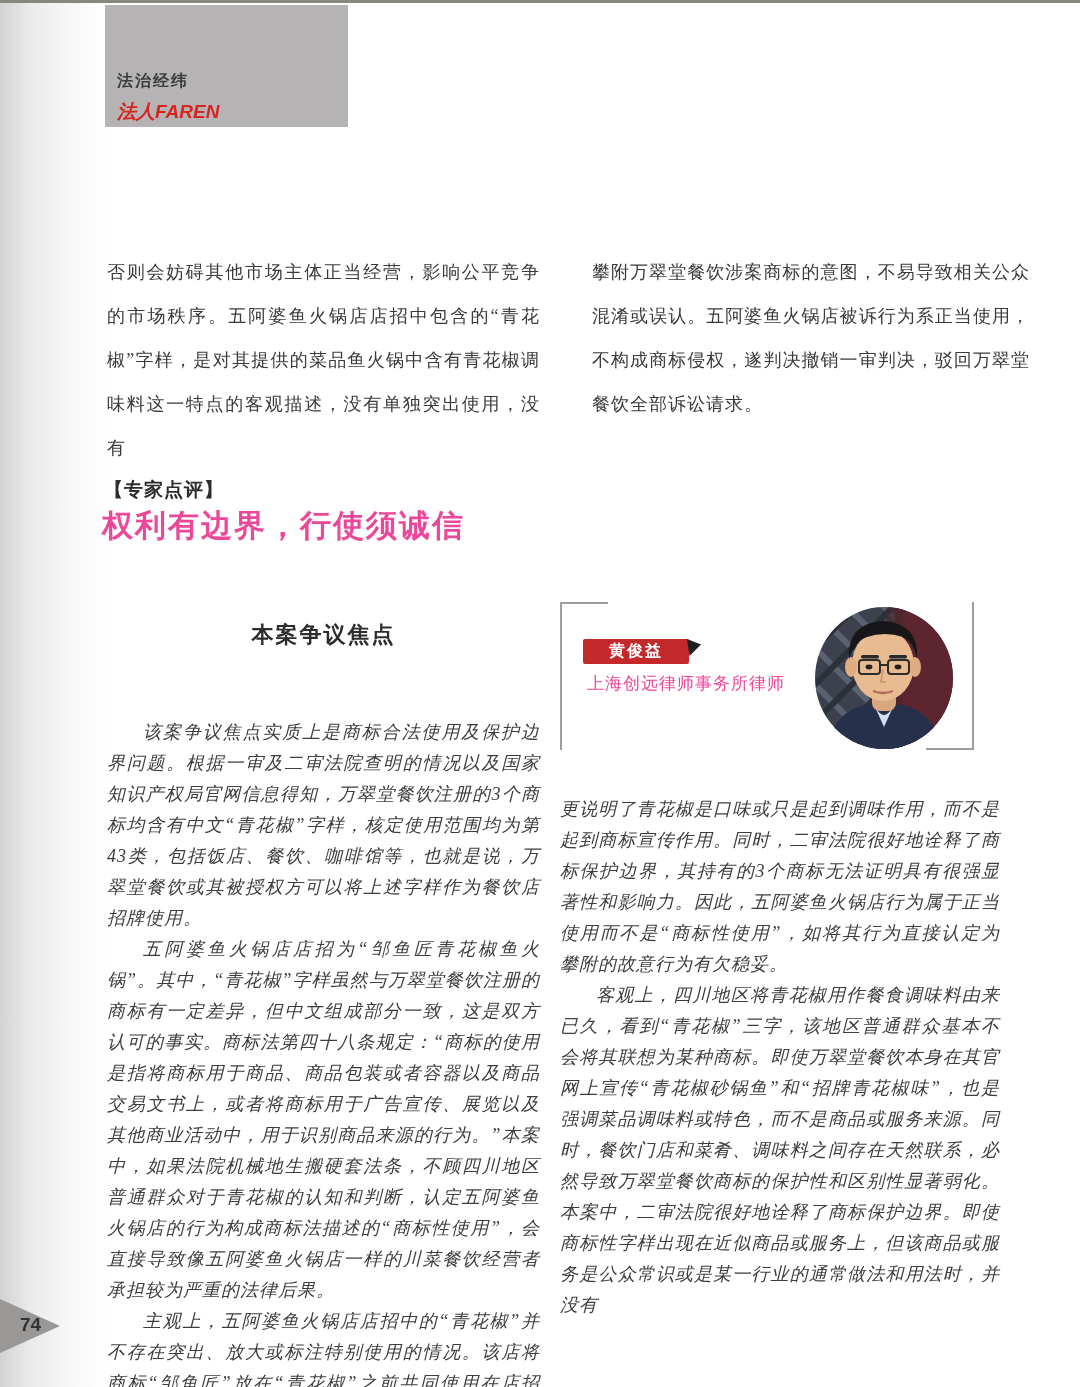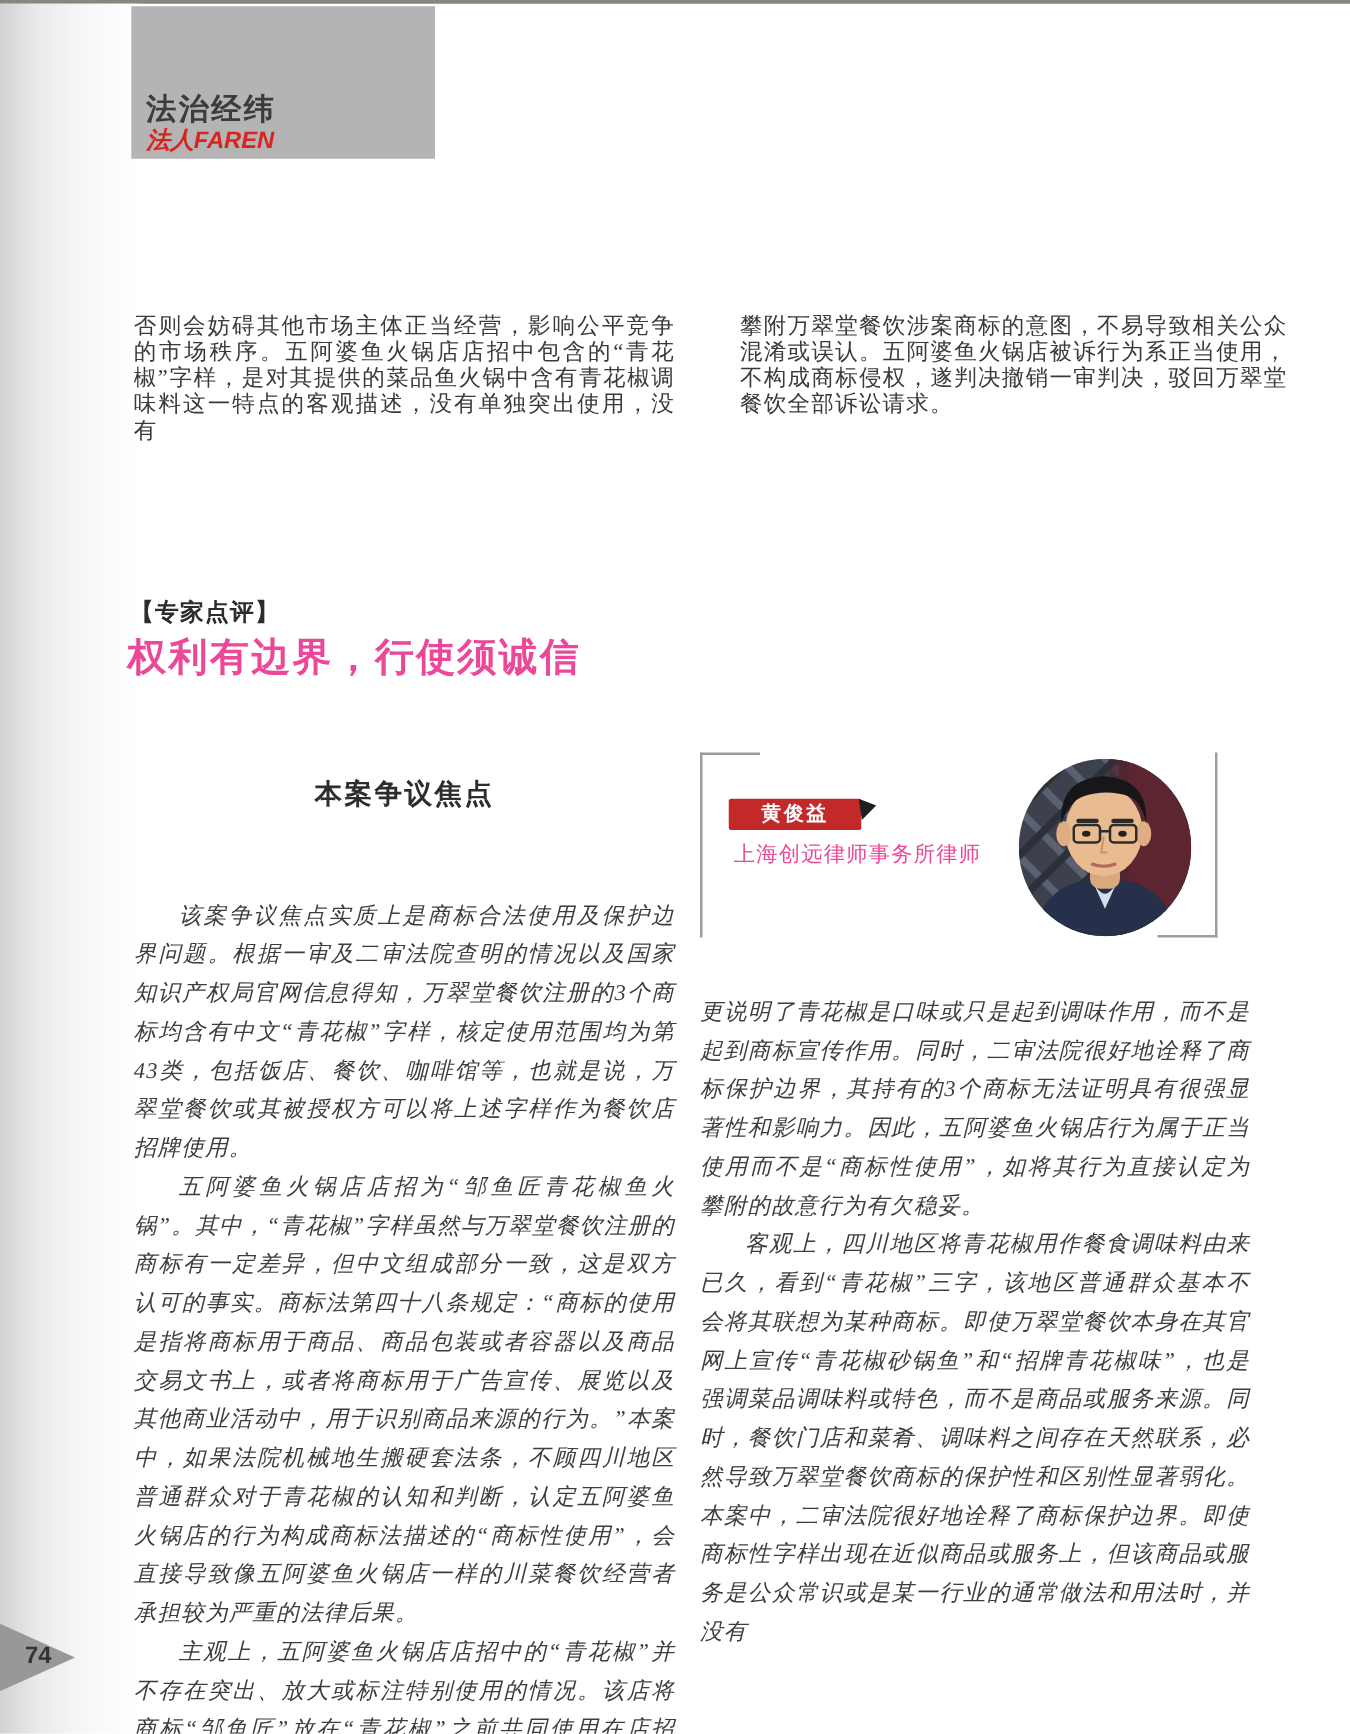--- a/index.html
+++ b/index.html
@@ -9,25 +9,25 @@
     font-family:"Liberation Serif","DejaVu Serif",serif;
     color:#3b3b3b;
   }
   .page{position:absolute;inset:0;}
   .scan-top-line{position:absolute;left:0;top:0;width:1080px;height:3px;background:#72726a;opacity:.85;}
   .gutter-shade{position:absolute;left:0;top:3px;width:110px;height:1384px;
     background:linear-gradient(90deg,#d2d2d2 0px,#e9e9e9 28px,#f7f7f7 68px,#ffffff 110px);}
   
   .header-box{position:absolute;left:105px;top:5px;width:243px;height:122px;background:#b5b3b4;}
   .section-label{position:absolute;left:12px;top:66px;font-family:"Liberation Sans","DejaVu Sans",sans-serif;
-    font-size:24px;font-weight:600;color:#3c3c3e;letter-spacing:2px;}
+    font-size:16px;font-weight:600;color:#3c3c3e;letter-spacing:2px;}
   .magazine-logo{position:absolute;left:12px;top:94px;font-family:"Liberation Sans","DejaVu Sans",sans-serif;
     font-size:19px;font-weight:800;font-style:italic;color:#d6251f;letter-spacing:0px;}
   
-  .col{position:absolute;text-align:justify;font-size:18px;line-height:21px;letter-spacing:1px;color:#3a3a3a;}
+  .col{position:absolute;text-align:justify;font-size:18px;line-height:44px;letter-spacing:1px;color:#3a3a3a;}
   .intro-left{left:107px;top:250px;width:433px;}
   .intro-right{left:592px;top:250px;width:438px;font-family:Liberation Serif, serif;}
   
   .kicker{position:absolute;left:104px;top:477px;font-family:Liberation Mono, monospace;
     font-size:19px;font-weight:700;color:#2c2c2c;letter-spacing:1px;}
   .big-title{position:absolute;left:102px;top:505px;font-family:Liberation Mono, monospace;
     font-size:31px;font-weight:900;color:#ec4899;letter-spacing:2px;}
   .focus-heading{position:absolute;left:107px;top:620px;width:433px;text-align:center;
     font-size:22px;font-weight:700;color:#2d2d2d;letter-spacing:2px;}
   

